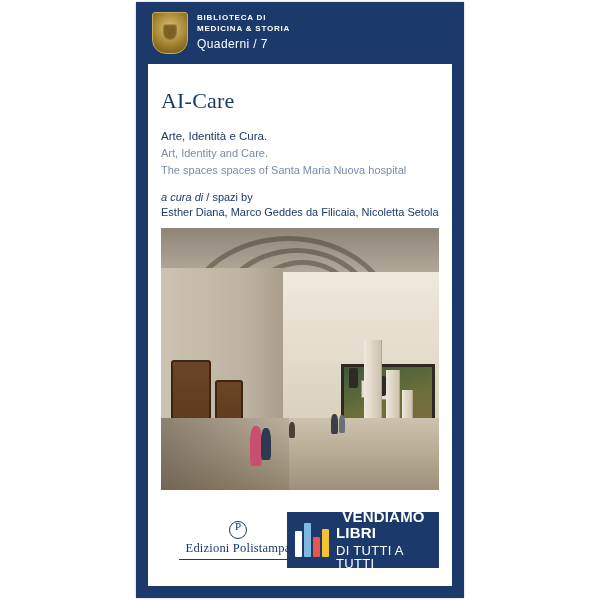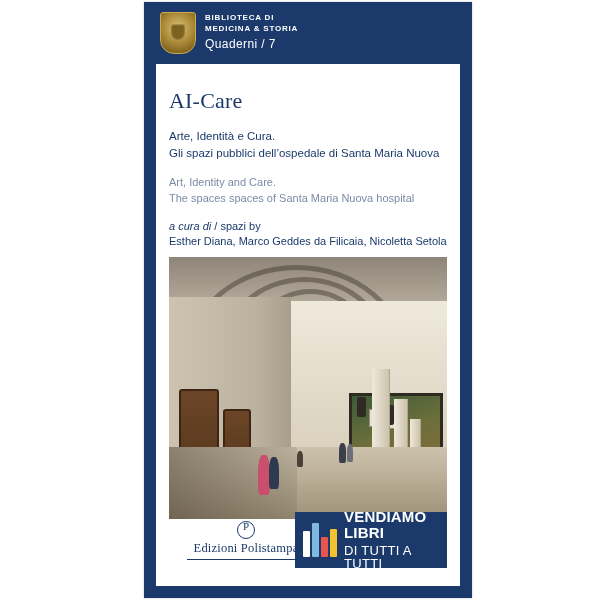--- a/index.html
+++ b/index.html
@@ -15,21 +15,21 @@
   }
   .page {
     position: relative;
     width: 600px;
     height: 600px;
     background: #ffffff;
   }
   
   .cover {
     position: absolute;
-    left: 144px;
+    left: 136px;
     top: 2px;
     width: 328px;
     height: 596px;
     background: #1b3a6b;
     box-shadow: 0 0 2px rgba(0,0,0,0.25);
   }
   
   .crest-band {
     position: relative;
     height: 62px;
@@ -96,21 +96,20 @@
     font-size: 22px;
     color: #1b3a6b;
     letter-spacing: 0.2px;
     margin: 14px 0 16px 0;
     line-height: 1;
   }
   .subtitle-it {
     font-size: 11.5px;
     color: #1b3a6b;
     line-height: 1.5;
-    margin-bottom: 11px;
   }
   .subtitle-en {
     font-size: 11px;
     color: #7b8ba6;
     line-height: 1.5;
     margin-bottom: 13px;
   }
   .editors-label {
     font-size: 11px;
     color: #1b3a6b;
@@ -293,20 +292,21 @@
     border-radius: 1px;
   }
   .vb-text {
     color: #ffffff;
     line-height: 1.05;
   }
   .vb-text .vb1 {
     font-size: 15px;
     font-weight: bold;
     letter-spacing: 0.2px;
+    text-align: center;
   }
   .vb-text .vb2 {
     font-size: 15px;
     font-weight: bold;
     letter-spacing: 0.2px;
   }
   .vb-text .vb3 {
     font-size: 13px;
     letter-spacing: 0.3px;
     margin-top: 3px;
@@ -327,21 +327,20 @@
       </div>
     </div>
 
     <div class="panel">
       <div class="panel-inner">
 
         <div class="title">AI-Care</div>
 
         <div class="subtitle-it">
           <div>Arte, Identità e Cura.</div>
-          <div>Gli spazi pubblici dell’ospedale di Santa Maria Nuova</div>
         </div>
 
         <div class="subtitle-en">
           <div>Art, Identity and Care.</div>
           <div>The spaces spaces of Santa Maria Nuova hospital</div>
         </div>
 
         <div class="editors-label">
           <span class="it">a cura di</span><span> / </span><span>spazi by</span>
         </div>

